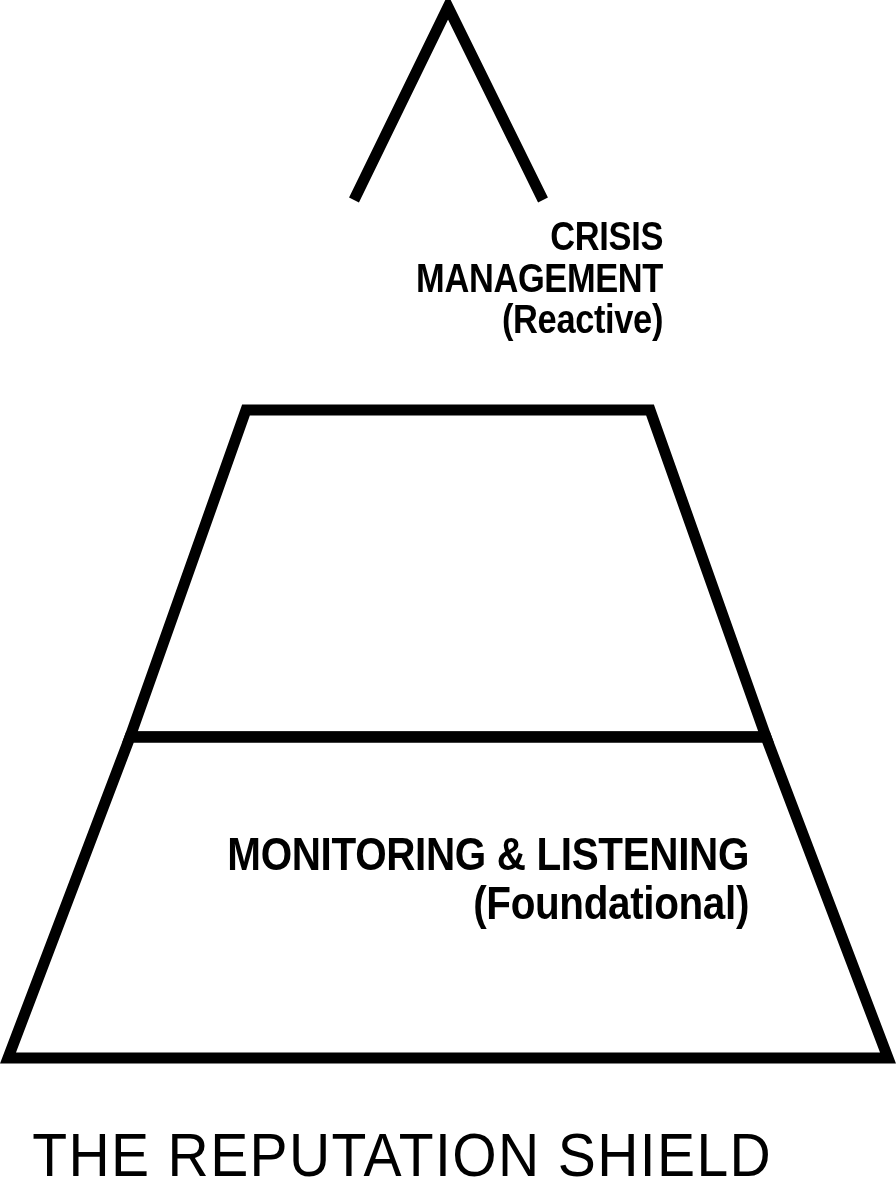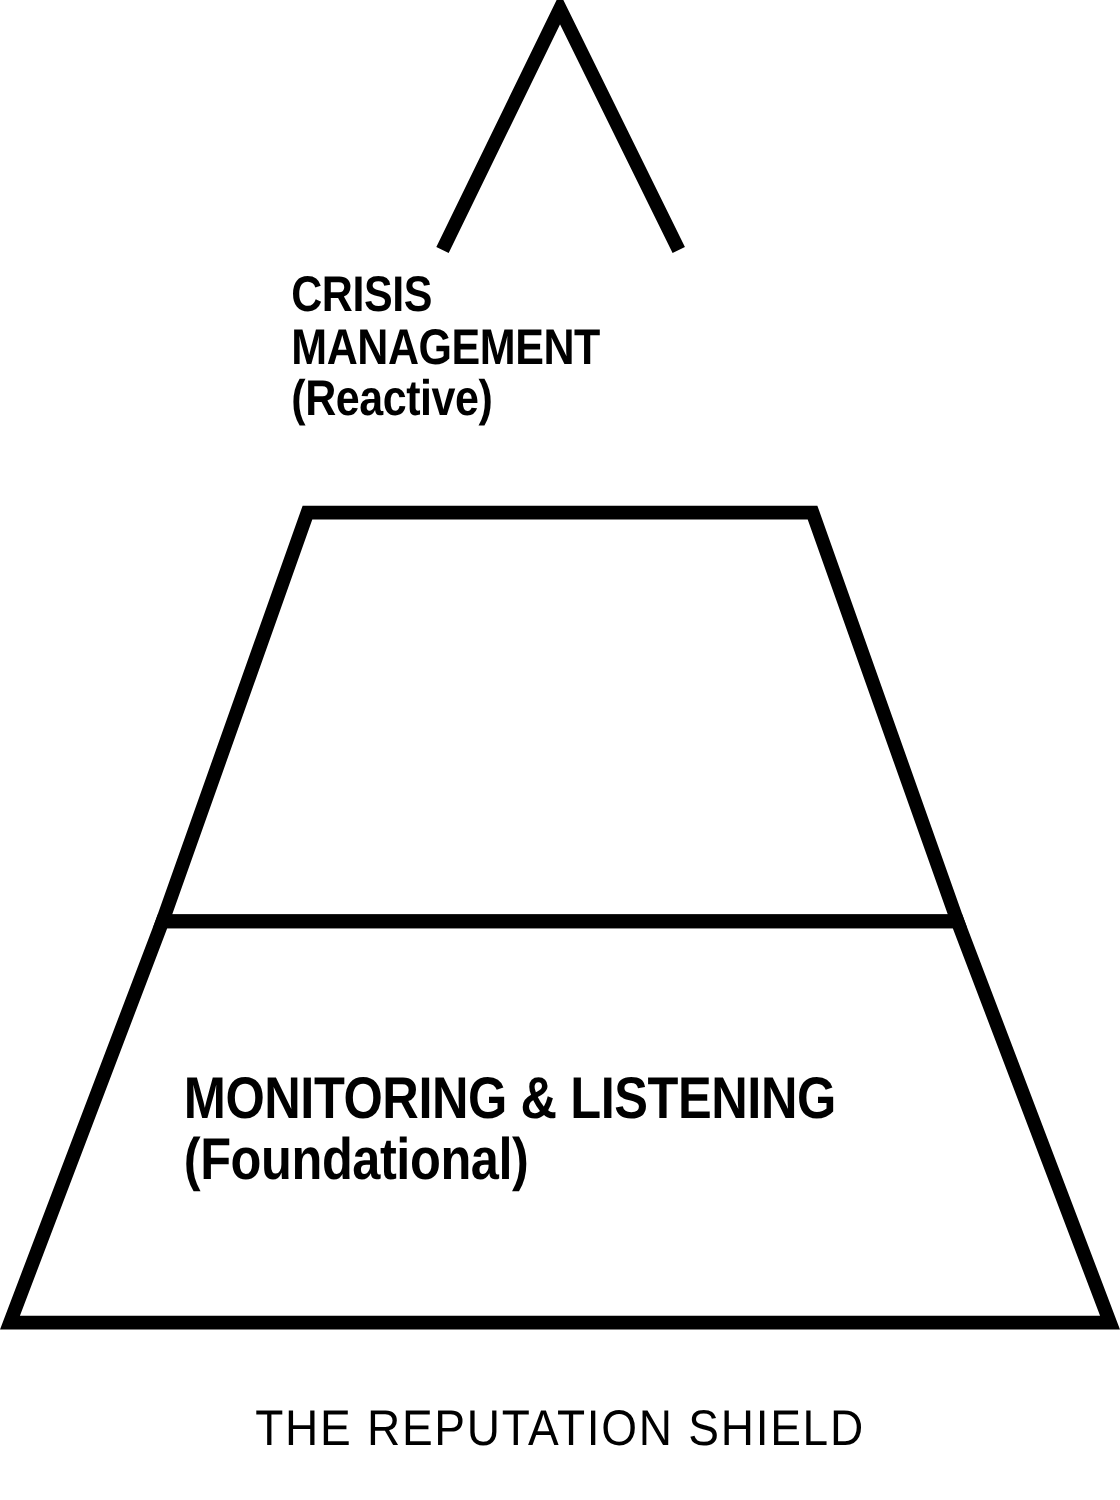--- a/index.html
+++ b/index.html
@@ -27,21 +27,21 @@
     left: 0;
     top: 0;
     width: 896px;
     height: 1200px;
     display: block;
   }
 
   
   .tier-label {
     position: absolute;
-    text-align: left;
+    text-align: right;
     line-height: 1.04;
     font-family: "Liberation Sans", sans-serif;
     font-weight: bold;
     letter-spacing: -0.4px;
     color: #000000;
     white-space: nowrap;
   }
   .tier-line {
     display: block;
   }
@@ -70,37 +70,37 @@
     top: 495px;
     width: 500px;
     font-size: 46px;
   }
   #tier-reputation .heading { font-size: 46px; }
   #tier-reputation .qualifier { font-size: 46px; }
 
   
   #tier-monitoring {
     left: 98px;
-    top: 854px;
+    top: 830px;
     width: 700px;
     font-size: 47px;
   }
   #tier-monitoring .heading { font-size: 47px; }
   #tier-monitoring .qualifier { font-size: 47px; }
 
   
   #diagram-caption {
     position: absolute;
     left: 0;
     top: 1122px;
     width: 896px;
-    text-align: center;
+    text-align: left;
     font-family: "Liberation Sans", sans-serif;
     font-weight: 400;
-    font-size: 40px;
+    font-size: 62px;
     letter-spacing: 1.5px;
     color: #000000;
     white-space: nowrap;
     line-height: 1.05;
   }
   #diagram-caption .caption-text {
     display: inline-block;
     transform: scaleX(0.92);
     transform-origin: center;
   }

